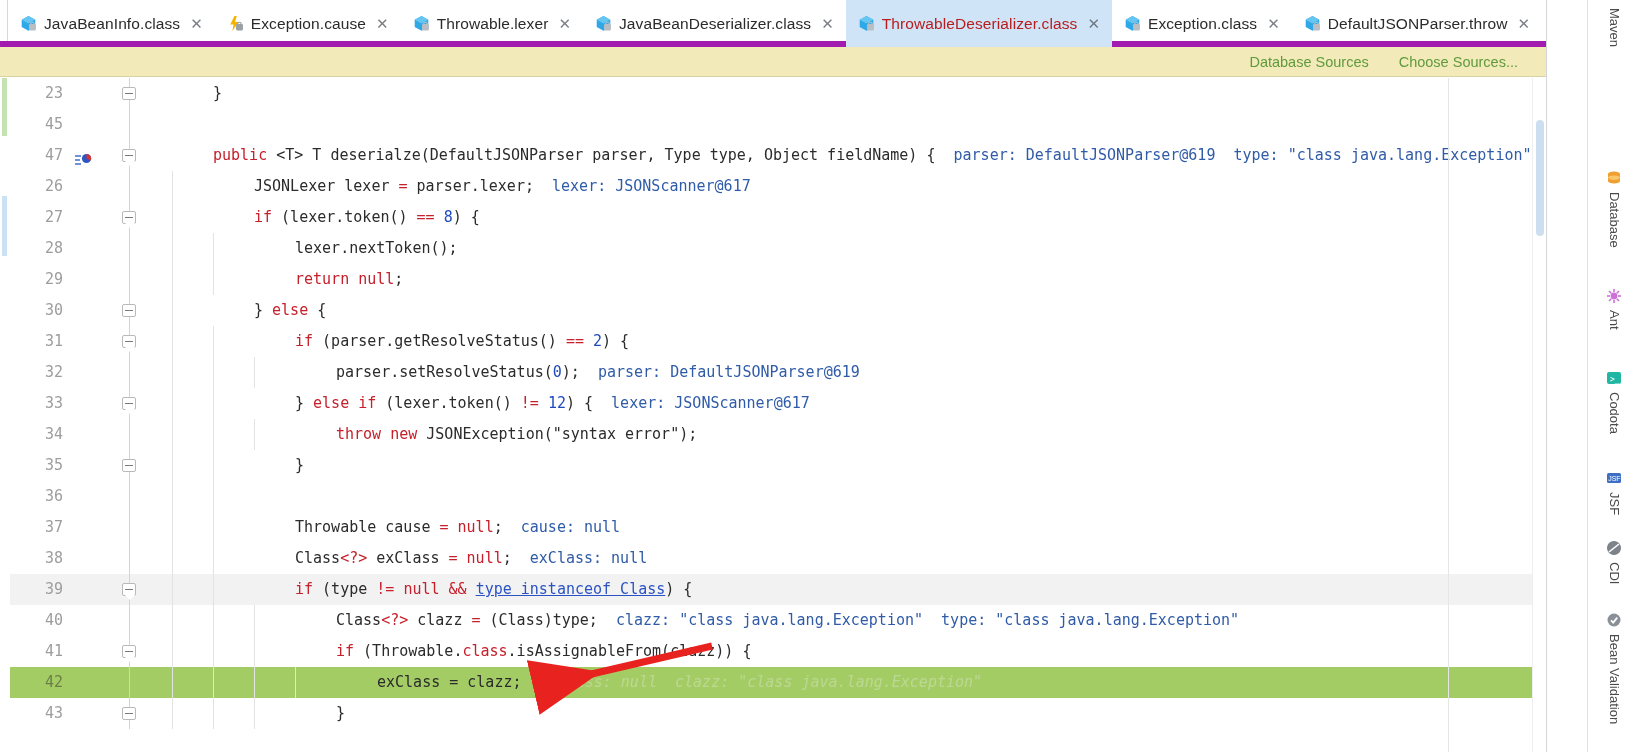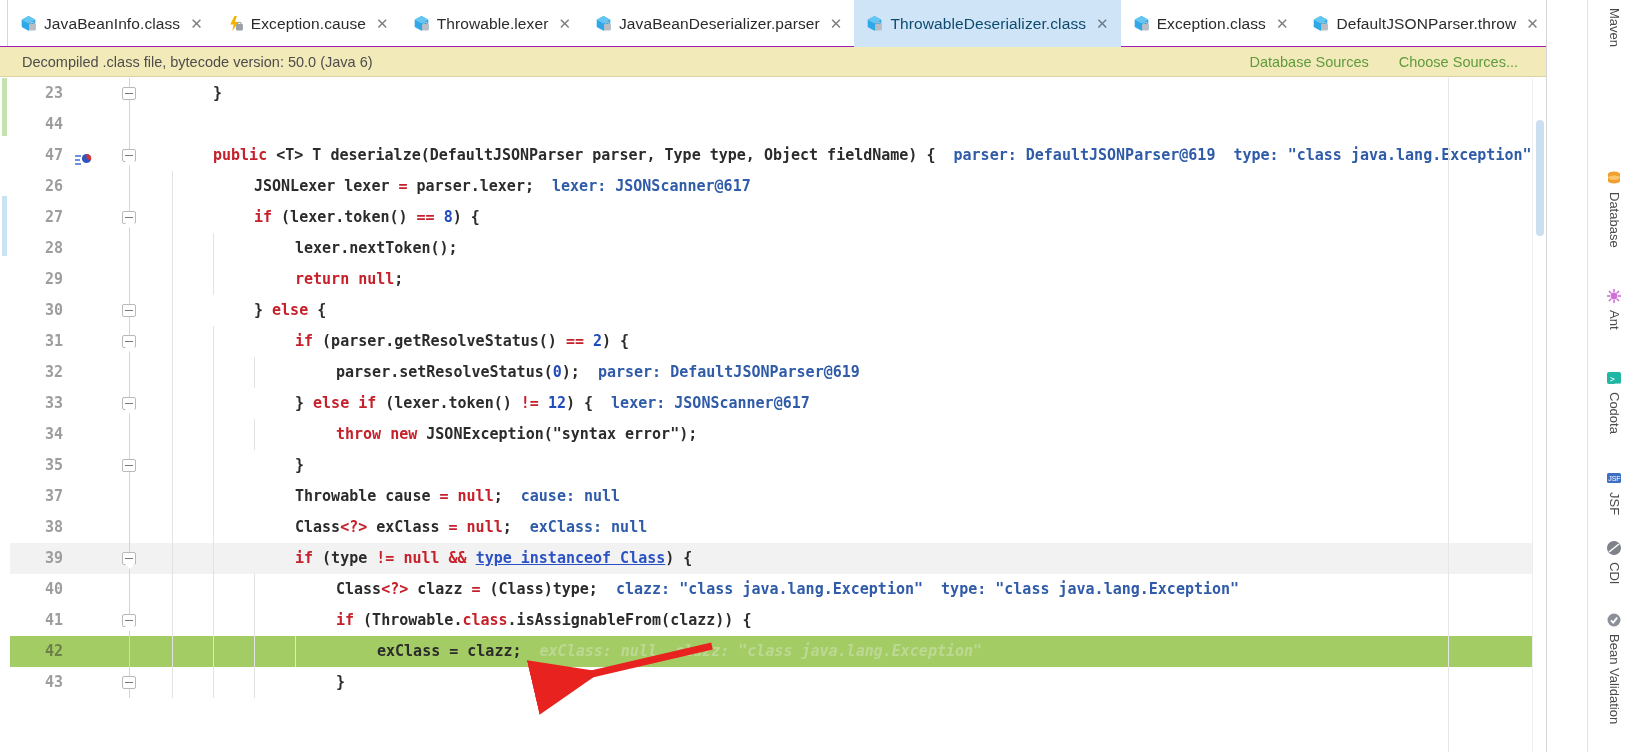--- a/index.html
+++ b/index.html
@@ -8,31 +8,31 @@
     background: #ffffff;
     font-family: "Liberation Sans", sans-serif;
     overflow: hidden;
   }
   #app { position: relative; width: 1633px; height: 752px; background: #fff; }
 
   
   .tabbar {
     position: absolute; left: 0; top: 0; width: 1546px; height: 47px;
     background: #ffffff; display: flex; align-items: stretch;
-    border-bottom: 1px solid #a21caf;
+    border-bottom: 6px solid #a21caf;
   }
   .tab-edge { width: 8px; flex: 0 0 8px; border-right: 1px solid #d6d9dc; }
   .tab {
     display: flex; align-items: center; gap: 7px;
     padding: 0 11px 0 12px; height: 47px; white-space: nowrap;
     font-size: 15.5px; color: #2b2b2b; cursor: pointer;
     border-right: 1px solid transparent;
   }
   .tab.active { background: #cfe4f7; }
-  .tab.active .tab-label { color: #0c4a6e; }
+  .tab.active .tab-label { color: #b91c1c; }
   .tab-label { letter-spacing: .1px; }
   .tab-close {
     font-size: 15px; color: #7a7f85; line-height: 1;
     padding-left: 3px; cursor: pointer;
   }
   .tab.active .tab-close { color: #6f7a84; }
 
   
   .ic { display: inline-block; position: relative; width: 17px; height: 17px; flex: 0 0 17px; }
   .ic svg { display: block; width: 17px; height: 17px; }
@@ -48,21 +48,20 @@
   .banner-link {
     font-size: 14.5px; color: #5f9a3e; cursor: pointer; white-space: nowrap;
   }
 
   
   .editor {
     position: absolute; left: 0; top: 78px; width: 1546px; height: 674px;
     background: #ffffff; overflow: hidden;
     font-family: "DejaVu Sans Mono", "Liberation Mono", monospace;
     font-size: 15px;
-    font-weight: bold;
   }
   .marker-strip {
     position: absolute; left: 0; top: 0; width: 10px; height: 100%;
     background: #ffffff;
   }
   .marker-green { position:absolute; left:2px; top:0px; width:5px; height:58px; background:#c5e3b0; }
   .marker-blue  { position:absolute; left:2px; top:118px; width:5px; height:60px; background:#c9e3f5; }
 
   .row {
     position: relative; height: 31px; line-height: 31px; white-space: pre;
@@ -195,21 +194,21 @@
         </div>
         <div class="tab">
           <span class="ic">
             <svg viewBox="0 0 16 16">
               <path d="M8 1 L14.4 4.4 L14.4 11.3 L8 14.8 L1.6 11.3 L1.6 4.4 Z" fill="#2fa8e8"></path>
               <path d="M8 1 L14.4 4.4 L8 7.9 L1.6 4.4 Z" fill="#66c6f2"></path>
               <rect x="8.5" y="8.5" width="6.5" height="6" rx="1" fill="#b9bec4"></rect>
               <path d="M10 8.5 a1.7 1.7 0 0 1 3.4 0" fill="none" stroke="#b9bec4" stroke-width="1.1"></path>
             </svg>
           </span>
-          <span class="tab-label">JavaBeanDeserializer.parser</span>
+          <span class="tab-label">JavaBeanDeserializer.class</span>
           <span class="tab-close">✕</span>
         </div>
         <div class="tab active">
           <span class="ic">
             <svg viewBox="0 0 16 16">
               <path d="M8 1 L14.4 4.4 L14.4 11.3 L8 14.8 L1.6 11.3 L1.6 4.4 Z" fill="#2fa8e8"></path>
               <path d="M8 1 L14.4 4.4 L8 7.9 L1.6 4.4 Z" fill="#66c6f2"></path>
               <rect x="8.5" y="8.5" width="6.5" height="6" rx="1" fill="#b9bec4"></rect>
               <path d="M10 8.5 a1.7 1.7 0 0 1 3.4 0" fill="none" stroke="#b9bec4" stroke-width="1.1"></path>
             </svg>
@@ -250,51 +249,51 @@
               <path d="M10 8.5 a1.7 1.7 0 0 1 3.4 0" fill="none" stroke="#b9bec4" stroke-width="1.1"></path>
             </svg>
           </span>
           <span class="tab-label">JSON.class</span>
         </div>
       </div>
 
   </div>
 
   <div class="banner">
-    <span class="banner-text">Decompiled .class file, bytecode version: 50.0 (Java 6)</span>
     <span class="banner-links">
       <span class="banner-link">Database Sources</span>
       <span class="banner-link">Choose Sources...</span>
     </span>
   </div>
 
   <div class="editor">
     <div class="marker-strip">
       <div class="marker-green"></div>
       <div class="marker-blue"></div>
     </div>
     <div class="margin-guide"></div>
     <div id="code-host" style="position:absolute;left:10px;top:0;right:14px;">
         <div class="row"><div class="gutter-num">23</div><div class="gutter-icons"></div><div class="gutter-fold"><span class="fold-line"></span><span class="fold-box"></span></div><div class="gutter-pad"></div><div class="code"><span style="position:relative;padding-left:41px"><span class="pl">}</span></span></div></div>
-        <div class="row"><div class="gutter-num">44</div><div class="gutter-icons"></div><div class="gutter-fold"><span class="fold-line"></span></div><div class="gutter-pad"></div><div class="code"><span style="position:relative;padding-left:0px"></span></div></div>
+        <div class="row"><div class="gutter-num">45</div><div class="gutter-icons"></div><div class="gutter-fold"><span class="fold-line"></span></div><div class="gutter-pad"></div><div class="code"><span style="position:relative;padding-left:0px"></span></div></div>
         <div class="row"><div class="gutter-num">47</div><div class="gutter-icons"><span style="position:absolute;left:6px;top:8px;width:17px;height:16px"><svg viewBox="0 0 18 16" width="18" height="16">
                 <path d="M1 4 h6 M1 8 h5 M1 12 h6" stroke="#3f6fd0" stroke-width="1.6"></path>
                 <circle cx="12.5" cy="6.5" r="4.6" fill="#2f55c4"></circle>
                 <path d="M12.5 2 a4.6 4.6 0 0 1 4.2 6.6 L12.5 6.5 Z" fill="#d6342c"></path>
               </svg></span></div><div class="gutter-fold"><span class="fold-line"></span><span class="fold-box tri"></span></div><div class="gutter-pad"></div><div class="code"><span style="position:relative;padding-left:41px"><span class="kw">public </span><span class="pl">&lt;T&gt; T deserialze(DefaultJSONParser parser, Type type, Object fieldName) {</span><span class="hint">  parser: DefaultJSONParser@619  type: "class java.lang.Exception"</span></span></div></div>
         <div class="row"><div class="gutter-num">26</div><div class="gutter-icons"></div><div class="gutter-fold"><span class="fold-line"></span></div><div class="gutter-pad"></div><div class="code"><span class="indent-guide" style="left:0px"></span><span style="position:relative;padding-left:82px"><span class="pl">JSONLexer lexer </span><span class="kw">=</span><span class="pl"> parser.lexer;</span><span class="hint">  lexer: JSONScanner@617</span></span></div></div>
         <div class="row"><div class="gutter-num">27</div><div class="gutter-icons"></div><div class="gutter-fold"><span class="fold-line"></span><span class="fold-box tri"></span></div><div class="gutter-pad"></div><div class="code"><span class="indent-guide" style="left:0px"></span><span style="position:relative;padding-left:82px"><span class="kw">if</span><span class="pl"> (lexer.token() </span><span class="kw">==</span><span class="pl"> </span><span class="num">8</span><span class="pl">) {</span></span></div></div>
         <div class="row"><div class="gutter-num">28</div><div class="gutter-icons"></div><div class="gutter-fold"><span class="fold-line"></span></div><div class="gutter-pad"></div><div class="code"><span class="indent-guide" style="left:0px"></span><span class="indent-guide" style="left:41px"></span><span style="position:relative;padding-left:123px"><span class="pl">lexer.nextToken();</span></span></div></div>
         <div class="row"><div class="gutter-num">29</div><div class="gutter-icons"></div><div class="gutter-fold"><span class="fold-line"></span></div><div class="gutter-pad"></div><div class="code"><span class="indent-guide" style="left:0px"></span><span class="indent-guide" style="left:41px"></span><span style="position:relative;padding-left:123px"><span class="kw">return </span><span class="kw">null</span><span class="pl">;</span></span></div></div>
         <div class="row"><div class="gutter-num">30</div><div class="gutter-icons"></div><div class="gutter-fold"><span class="fold-line"></span><span class="fold-box"></span></div><div class="gutter-pad"></div><div class="code"><span class="indent-guide" style="left:0px"></span><span style="position:relative;padding-left:82px"><span class="pl">} </span><span class="kw">else</span><span class="pl"> {</span></span></div></div>
         <div class="row"><div class="gutter-num">31</div><div class="gutter-icons"></div><div class="gutter-fold"><span class="fold-line"></span><span class="fold-box tri"></span></div><div class="gutter-pad"></div><div class="code"><span class="indent-guide" style="left:0px"></span><span class="indent-guide" style="left:41px"></span><span style="position:relative;padding-left:123px"><span class="kw">if</span><span class="pl"> (parser.getResolveStatus() </span><span class="kw">==</span><span class="pl"> </span><span class="num">2</span><span class="pl">) {</span></span></div></div>
         <div class="row"><div class="gutter-num">32</div><div class="gutter-icons"></div><div class="gutter-fold"><span class="fold-line"></span></div><div class="gutter-pad"></div><div class="code"><span class="indent-guide" style="left:0px"></span><span class="indent-guide" style="left:41px"></span><span class="indent-guide" style="left:82px"></span><span style="position:relative;padding-left:164px"><span class="pl">parser.setResolveStatus(</span><span class="num">0</span><span class="pl">);</span><span class="hint">  parser: DefaultJSONParser@619</span></span></div></div>
         <div class="row"><div class="gutter-num">33</div><div class="gutter-icons"></div><div class="gutter-fold"><span class="fold-line"></span><span class="fold-box tri"></span></div><div class="gutter-pad"></div><div class="code"><span class="indent-guide" style="left:0px"></span><span class="indent-guide" style="left:41px"></span><span style="position:relative;padding-left:123px"><span class="pl">} </span><span class="kw">else</span><span class="pl"> </span><span class="kw">if</span><span class="pl"> (lexer.token() </span><span class="kw">!=</span><span class="pl"> </span><span class="num">12</span><span class="pl">) {</span><span class="hint">  lexer: JSONScanner@617</span></span></div></div>
         <div class="row"><div class="gutter-num">34</div><div class="gutter-icons"></div><div class="gutter-fold"><span class="fold-line"></span></div><div class="gutter-pad"></div><div class="code"><span class="indent-guide" style="left:0px"></span><span class="indent-guide" style="left:41px"></span><span class="indent-guide" style="left:82px"></span><span style="position:relative;padding-left:164px"><span class="kw">throw new </span><span class="pl">JSONException("syntax error");</span></span></div></div>
         <div class="row"><div class="gutter-num">35</div><div class="gutter-icons"></div><div class="gutter-fold"><span class="fold-line"></span><span class="fold-box"></span></div><div class="gutter-pad"></div><div class="code"><span class="indent-guide" style="left:0px"></span><span class="indent-guide" style="left:41px"></span><span style="position:relative;padding-left:123px"><span class="pl">}</span></span></div></div>
+        <div class="row"><div class="gutter-num">36</div><div class="gutter-icons"></div><div class="gutter-fold"><span class="fold-line"></span></div><div class="gutter-pad"></div><div class="code"><span class="indent-guide" style="left:0px"></span><span class="indent-guide" style="left:41px"></span><span style="position:relative;padding-left:0px"></span></div></div>
         <div class="row"><div class="gutter-num">37</div><div class="gutter-icons"></div><div class="gutter-fold"><span class="fold-line"></span></div><div class="gutter-pad"></div><div class="code"><span class="indent-guide" style="left:0px"></span><span class="indent-guide" style="left:41px"></span><span style="position:relative;padding-left:123px"><span class="pl">Throwable cause </span><span class="kw">=</span><span class="pl"> </span><span class="kw">null</span><span class="pl">;</span><span class="hint">  cause: null</span></span></div></div>
         <div class="row"><div class="gutter-num">38</div><div class="gutter-icons"></div><div class="gutter-fold"><span class="fold-line"></span></div><div class="gutter-pad"></div><div class="code"><span class="indent-guide" style="left:0px"></span><span class="indent-guide" style="left:41px"></span><span style="position:relative;padding-left:123px"><span class="pl">Class</span><span class="kw">&lt;?&gt;</span><span class="pl"> exClass </span><span class="kw">=</span><span class="pl"> </span><span class="kw">null</span><span class="pl">;</span><span class="hint">  exClass: null</span></span></div></div>
         <div class="row hl-caret"><div class="gutter-num">39</div><div class="gutter-icons"></div><div class="gutter-fold"><span class="fold-line"></span><span class="fold-box tri"></span></div><div class="gutter-pad"></div><div class="code"><span class="indent-guide" style="left:0px"></span><span class="indent-guide" style="left:41px"></span><span style="position:relative;padding-left:123px"><span class="kw">if</span><span class="pl"> (type </span><span class="kw">!=</span><span class="pl"> </span><span class="kw">null</span><span class="pl"> </span><span class="kw">&amp;&amp;</span><span class="pl"> </span><span class="ref">type instanceof Class</span><span class="pl">) {</span></span></div></div>
         <div class="row"><div class="gutter-num">40</div><div class="gutter-icons"></div><div class="gutter-fold"><span class="fold-line"></span></div><div class="gutter-pad"></div><div class="code"><span class="indent-guide" style="left:0px"></span><span class="indent-guide" style="left:41px"></span><span class="indent-guide" style="left:82px"></span><span style="position:relative;padding-left:164px"><span class="pl">Class</span><span class="kw">&lt;?&gt;</span><span class="pl"> clazz </span><span class="kw">=</span><span class="pl"> (Class)type;</span><span class="hint">  clazz: "class java.lang.Exception"  type: "class java.lang.Exception"</span></span></div></div>
         <div class="row"><div class="gutter-num">41</div><div class="gutter-icons"></div><div class="gutter-fold"><span class="fold-line"></span><span class="fold-box tri"></span></div><div class="gutter-pad"></div><div class="code"><span class="indent-guide" style="left:0px"></span><span class="indent-guide" style="left:41px"></span><span class="indent-guide" style="left:82px"></span><span style="position:relative;padding-left:164px"><span class="kw">if</span><span class="pl"> (Throwable.</span><span class="kw">class</span><span class="pl">.isAssignableFrom(clazz)) {</span></span></div></div>
         <div class="row hl-exec"><div class="gutter-num">42</div><div class="gutter-icons"></div><div class="gutter-fold"><span class="fold-line"></span></div><div class="gutter-pad"></div><div class="code"><span class="indent-guide" style="left:0px"></span><span class="indent-guide" style="left:41px"></span><span class="indent-guide" style="left:82px"></span><span class="indent-guide" style="left:123px"></span><span style="position:relative;padding-left:205px"><span class="pl">exClass </span><span class="kw">=</span><span class="pl"> clazz;</span><span class="hint">  exClass: null  clazz: "class java.lang.Exception"</span></span></div></div>
         <div class="row"><div class="gutter-num">43</div><div class="gutter-icons"></div><div class="gutter-fold"><span class="fold-line"></span><span class="fold-box"></span></div><div class="gutter-pad"></div><div class="code"><span class="indent-guide" style="left:0px"></span><span class="indent-guide" style="left:41px"></span><span class="indent-guide" style="left:82px"></span><span style="position:relative;padding-left:164px"><span class="pl">}</span></span></div></div>
       </div>
     <div class="ed-scroll">
       <div class="ed-thumb"></div>

